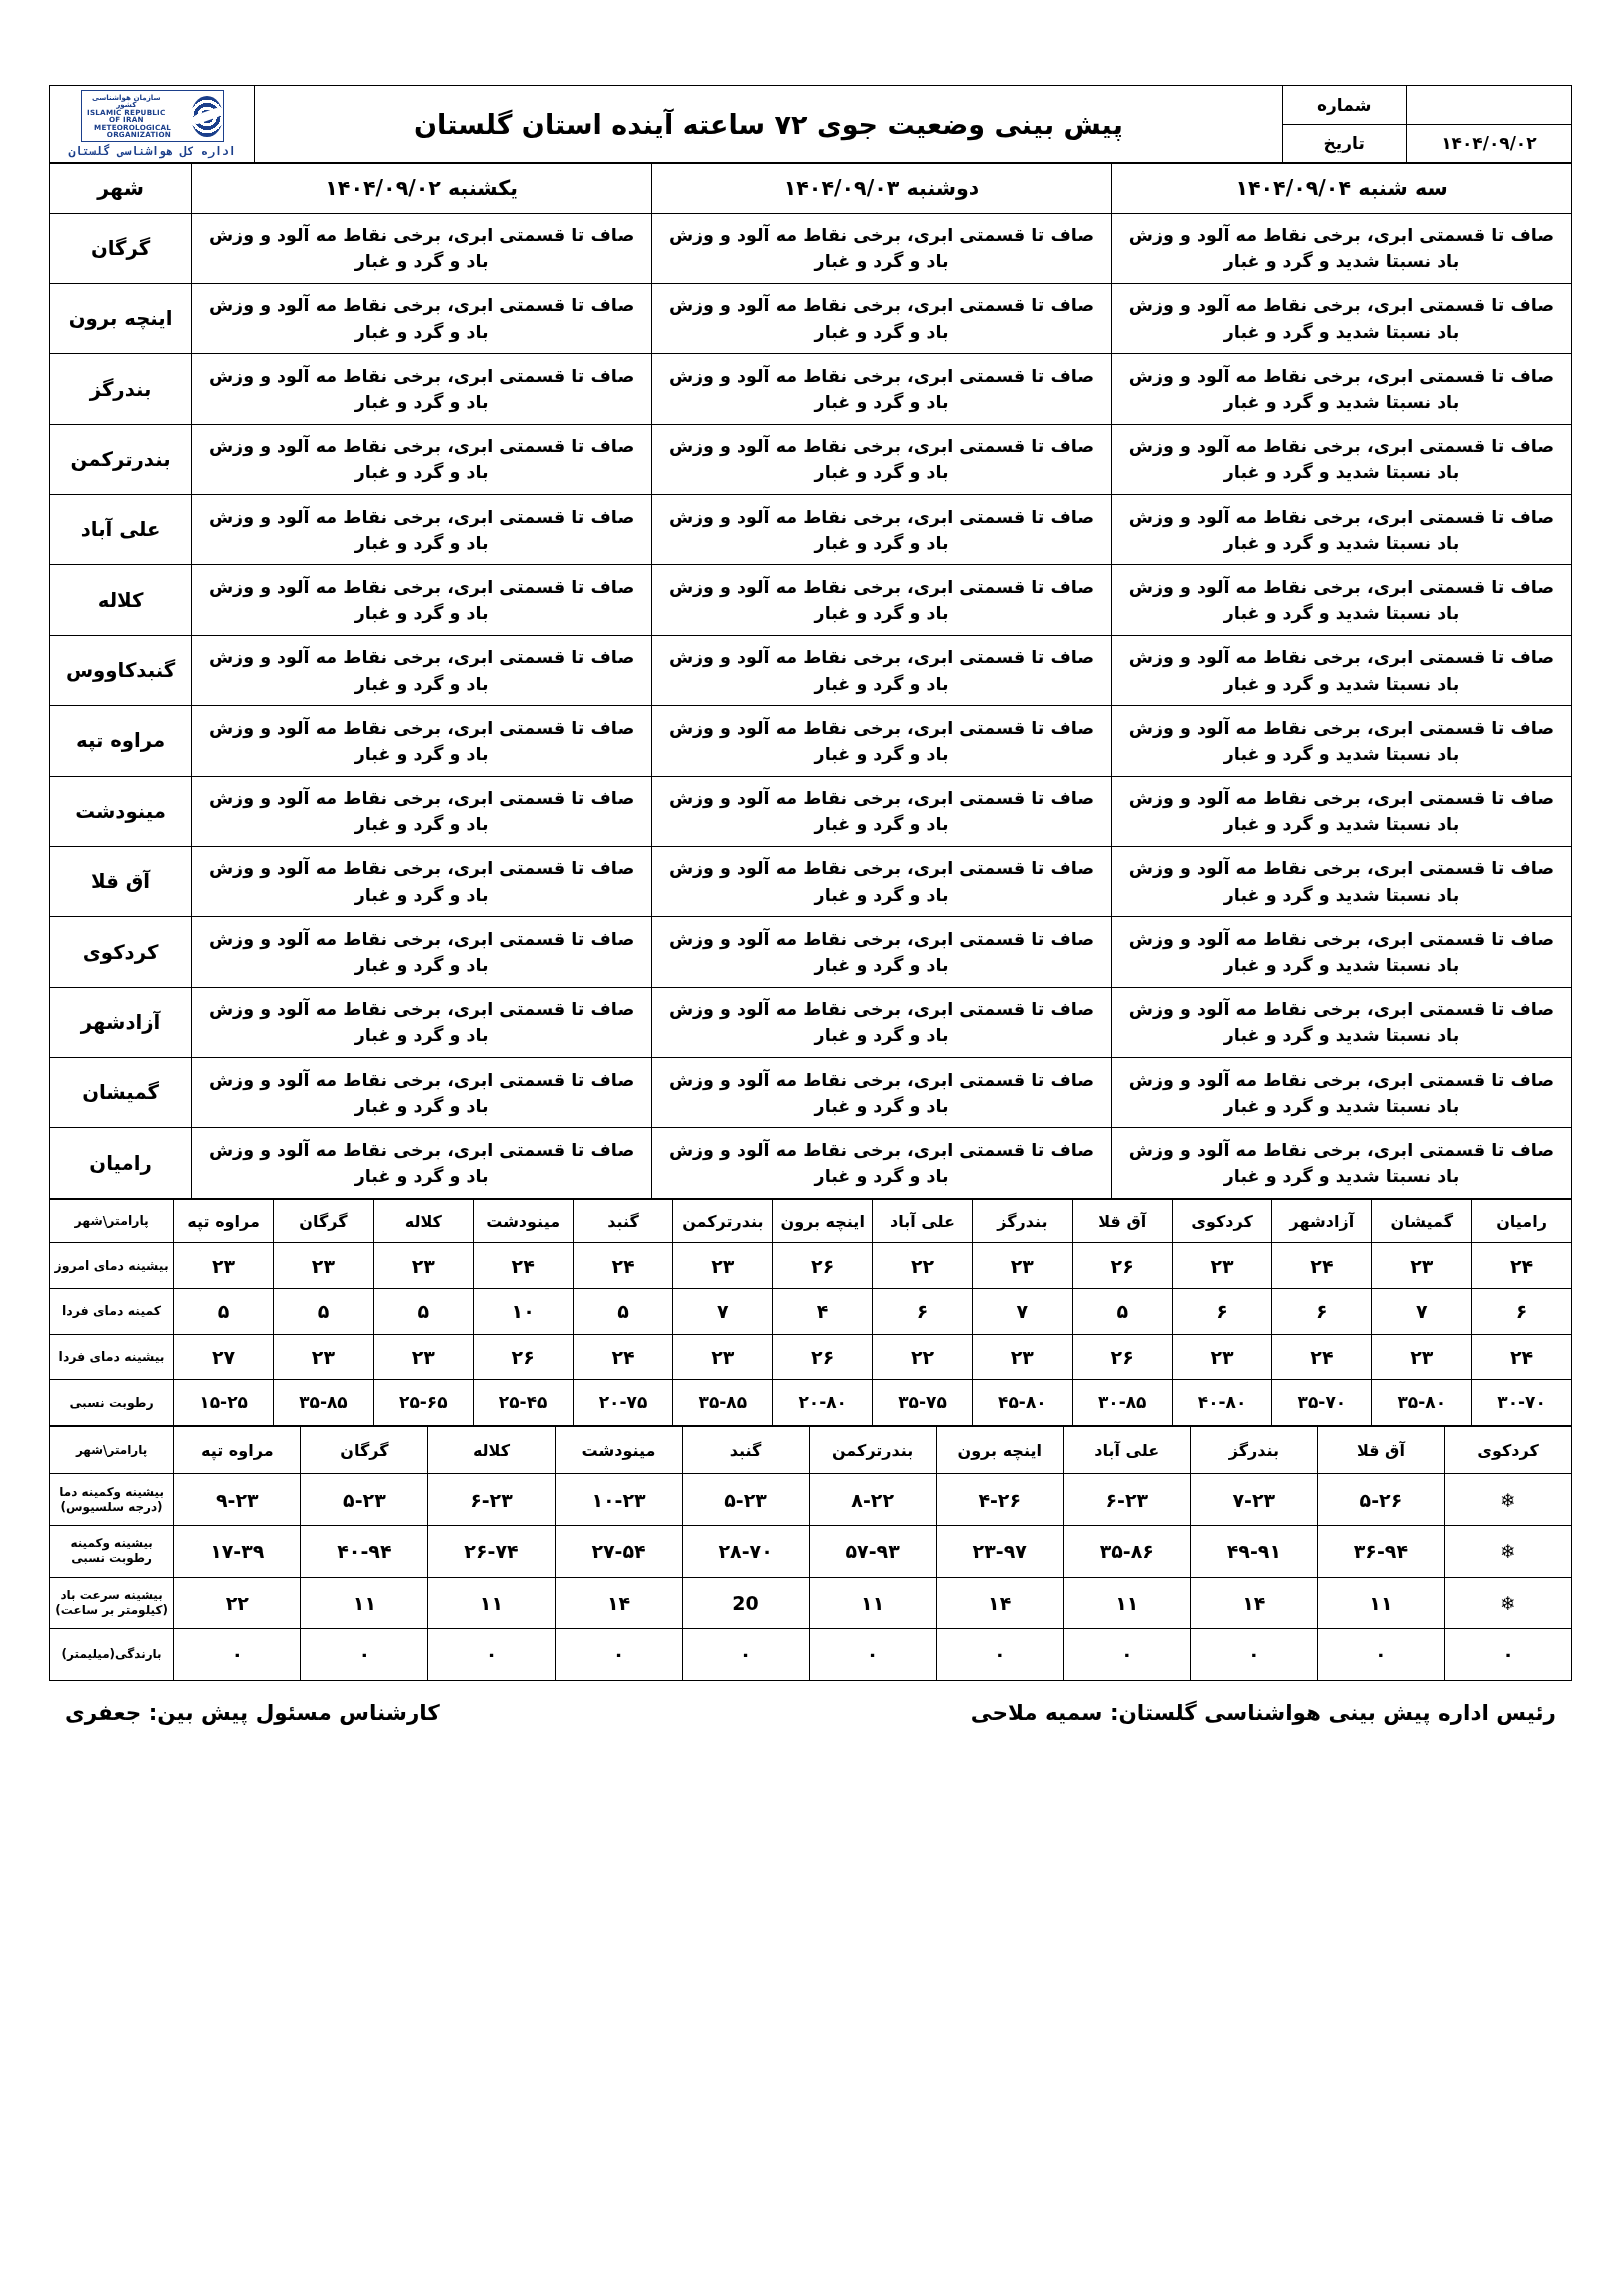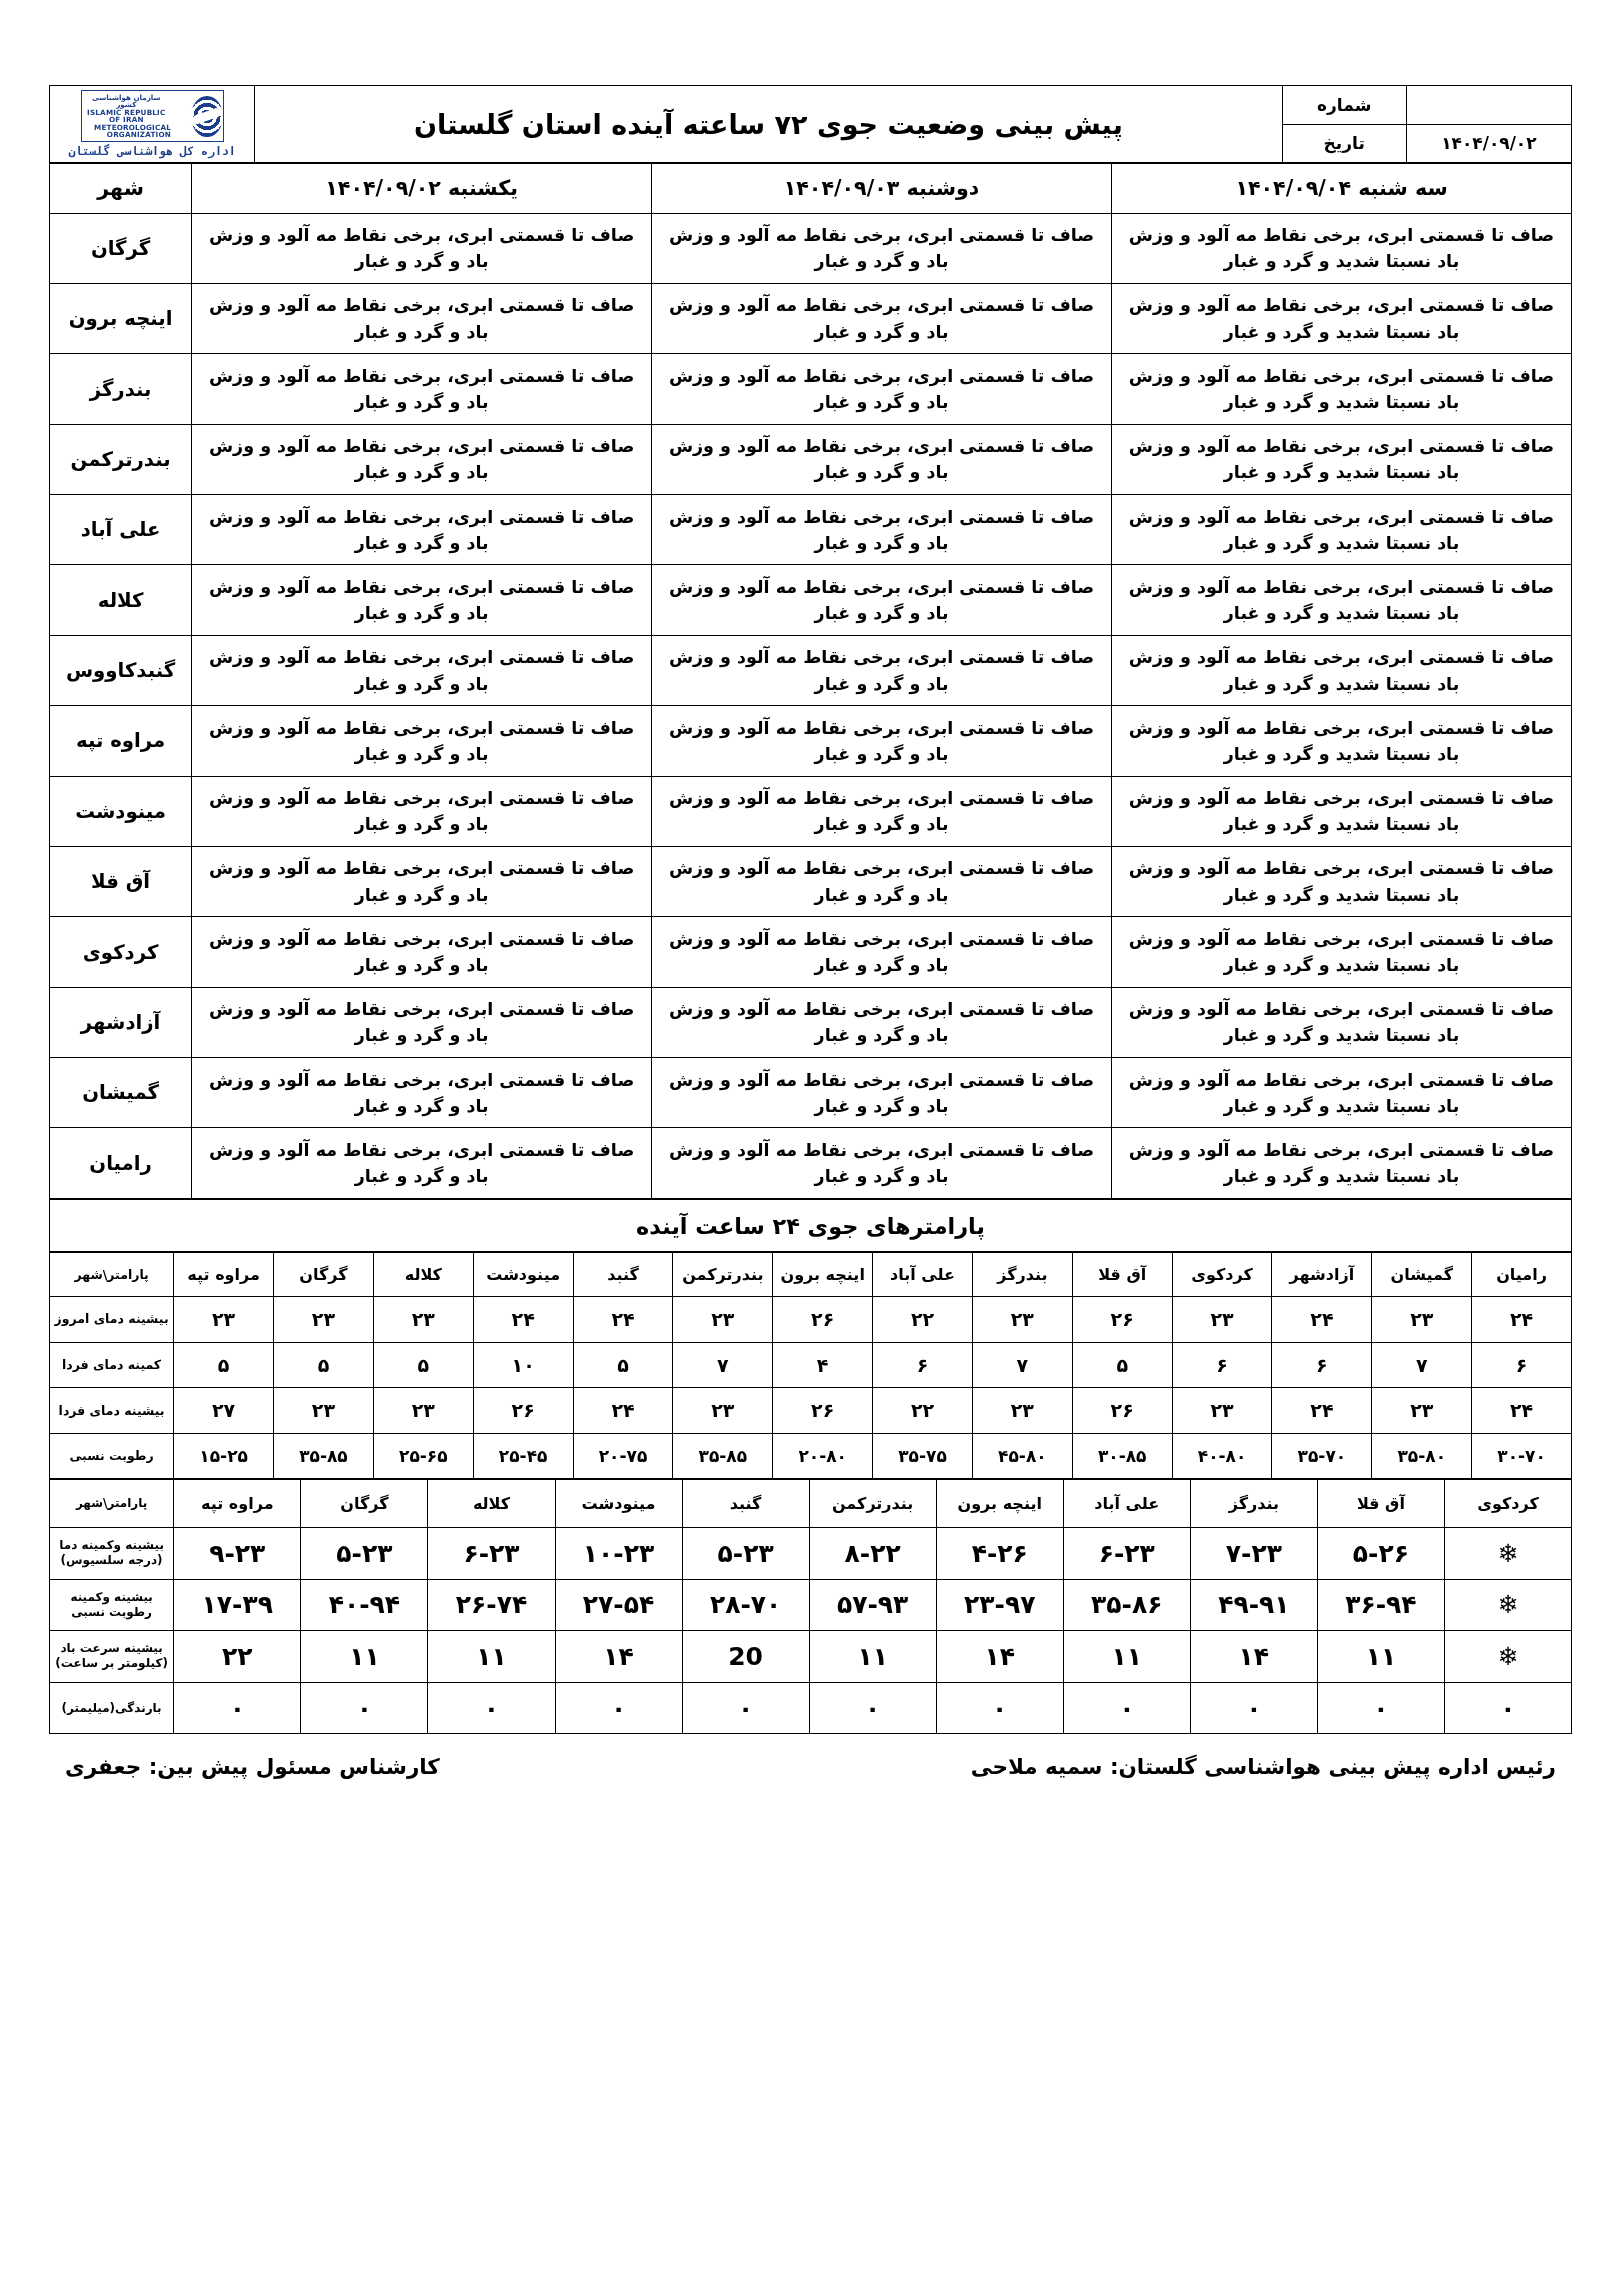--- a/index.html
+++ b/index.html
@@ -140,21 +140,21 @@
   }
   .p-table .colhead {
     font-size: 16px;
     height: 39px;
   }
   .p-table .val { height: 41px; }
   .p-table .val-sm { font-size: 17px; }
 
   .past-table .rowhead { font-size: 12px; }
   .past-table .colhead { font-size: 16px; height: 43px; }
-  .past-table .val { height: 47px; font-size: 25px; margin-top: 20px; }
+  .past-table .val { height: 47px; font-size: 19px; margin-top: 20px; }
 
   
   .footer {
     margin-top: 19.7px;
     display: flex;
     justify-content: space-between;
     font-size: 21.5px;
     font-weight: bold;
     padding: 0 16px;
   }
@@ -283,27 +283,20 @@
       </tr>
       <tr>
         <td class="fc-cell">صاف تا قسمتی ابری، برخی نقاط مه آلود و وزش باد نسبتا شدید و گرد و غبار</td>
         <td class="fc-cell">صاف تا قسمتی ابری، برخی نقاط مه آلود و وزش باد و گرد و غبار</td>
         <td class="fc-cell">صاف تا قسمتی ابری، برخی نقاط مه آلود و وزش باد و گرد و غبار</td>
         <td class="fc-city">رامیان</td>
       </tr>
     </tbody>
   </table>
 
-  <table>
-    <tbody>
-        <tr class="section-title">
-      <td>پارامترهای جوی ۲۴ ساعت آینده</td>
-    </tr>
-  </tbody>
-    </table>
 
   <table class="p-table">
     <thead>
       <tr>
         <th class="colhead">رامیان</th>
         <th class="colhead">گمیشان</th>
         <th class="colhead">آزادشهر</th>
         <th class="colhead">کردکوی</th>
         <th class="colhead">آق قلا</th>
         <th class="colhead">بندرگز</th>

